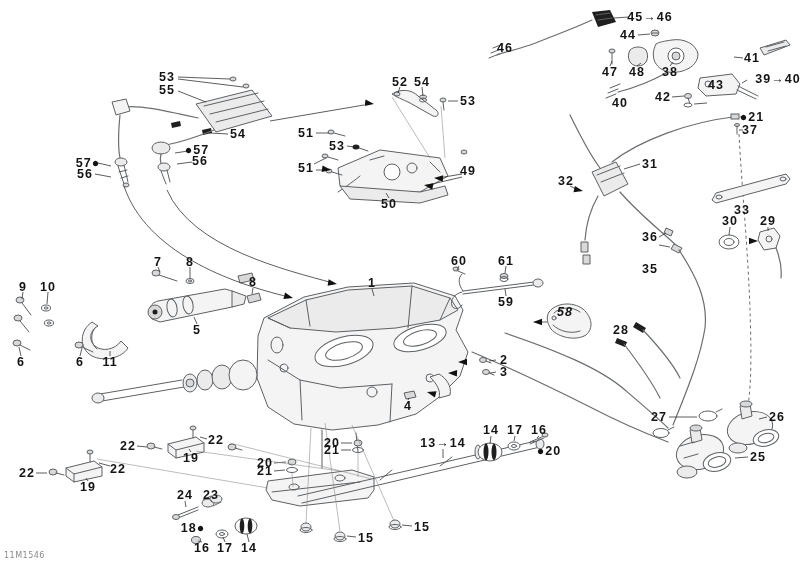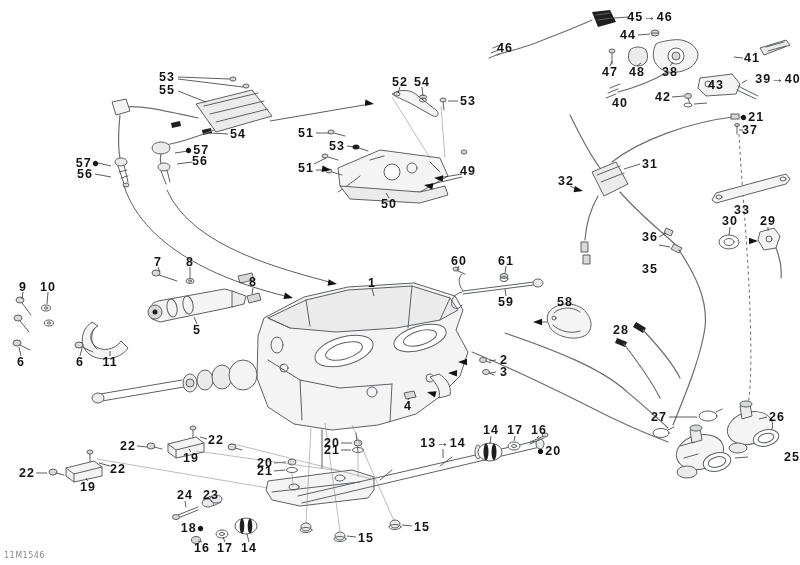--- a/index.html
+++ b/index.html
@@ -398,21 +398,21 @@
       <div class="callout" style="left: 48px; top: 287px;">10</div>
       <div class="callout" style="left: 253px; top: 282px;">8</div>
       <div class="callout" style="left: 372px; top: 283px;">1</div>
       <div class="callout" style="left: 459px; top: 261px;">60</div>
       <div class="callout" style="left: 506px; top: 261px;">61</div>
       <div class="callout" style="left: 197px; top: 330px;">5</div>
       <div class="callout" style="left: 21px; top: 362px;">6</div>
       <div class="callout" style="left: 80px; top: 362px;">6</div>
       <div class="callout" style="left: 110px; top: 362px;">11</div>
       <div class="callout" style="left: 506px; top: 302px;">59</div>
-      <div class="callout" style="left: 565px; top: 302px;">58</div>
+      <div class="callout" style="left: 565px; top: 312px; font-style: italic;">58</div>
       <div class="callout" style="left: 621px; top: 330px;">28</div>
       <div class="callout" style="left: 504px; top: 360px;">2</div>
       <div class="callout" style="left: 504px; top: 372px;">3</div>
       <div class="callout" style="left: 408px; top: 406px;">4</div>
       <div class="callout" style="left: 27px; top: 473px;">22</div>
       <div class="callout" style="left: 88px; top: 487px;">19</div>
       <div class="callout" style="left: 118px; top: 469px;">22</div>
       <div class="callout" style="left: 128px; top: 446px;">22</div>
       <div class="callout" style="left: 191px; top: 458px;">19</div>
       <div class="callout" style="left: 216px; top: 440px;">22</div>
@@ -428,18 +428,18 @@
       <div class="callout" style="left: 332px; top: 450px;">21</div>
       <div class="callout" style="left: 443px; top: 443px;">13→14</div>
       <div class="callout" style="left: 491px; top: 430px;">14</div>
       <div class="callout" style="left: 515px; top: 430px;">17</div>
       <div class="callout" style="left: 539px; top: 430px;">16</div>
       <div class="callout" style="left: 549px; top: 451px;">●20</div>
       <div class="callout" style="left: 422px; top: 527px;">15</div>
       <div class="callout" style="left: 366px; top: 538px;">15</div>
       <div class="callout" style="left: 659px; top: 417px;">27</div>
       <div class="callout" style="left: 777px; top: 417px;">26</div>
-      <div class="callout" style="left: 758px; top: 457px; margin-left: 34px;">25</div>
+      <div class="callout" style="left: 758px; top: 457px;">25</div>
     </div>
 
 <div id="watermark">11M1546</div>
 
 </div>
 
 </body></html>

